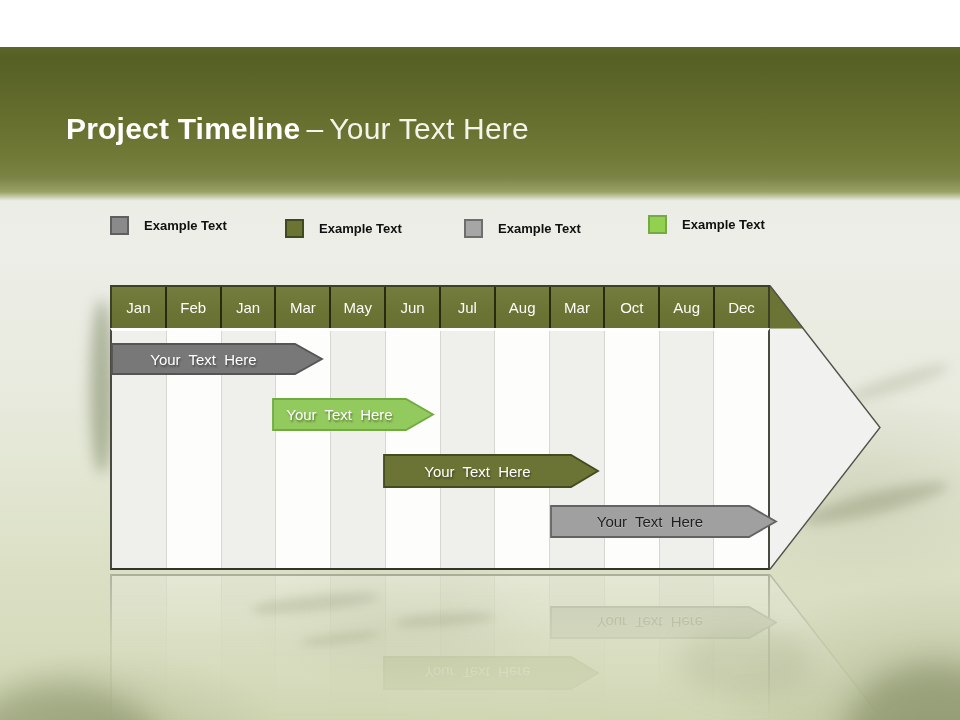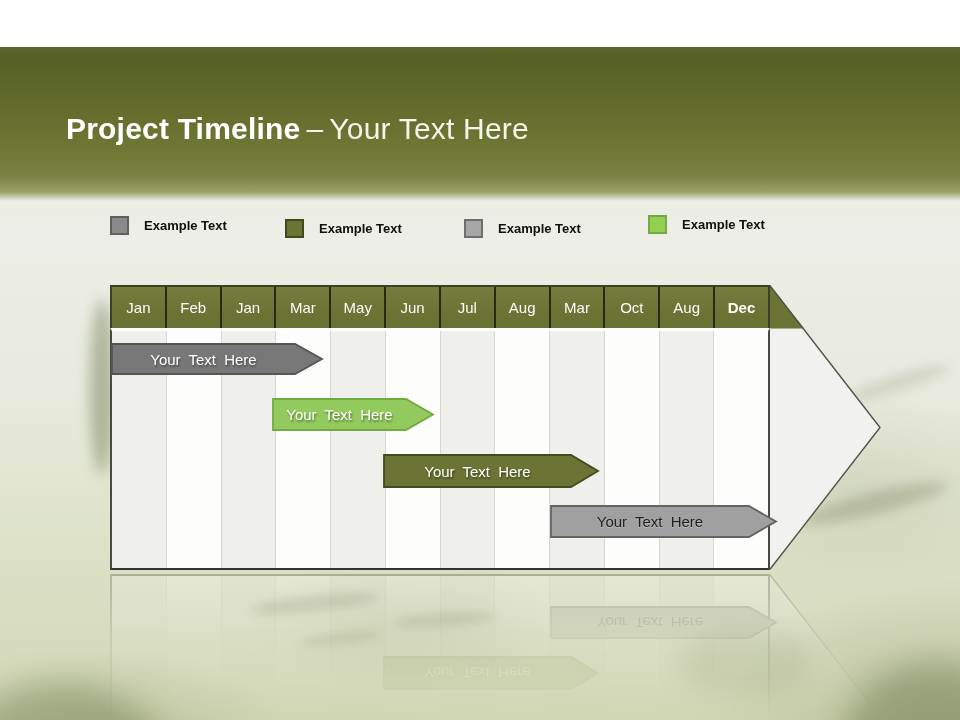--- a/index.html
+++ b/index.html
@@ -60,21 +60,21 @@
   .timeline{position:absolute;left:110px;top:238px;width:770px;height:285px;padding-left:19px;}
   .months{
     position:absolute;left:0;top:0;width:660px;height:43px;display:flex;
     box-sizing:border-box;border:2px solid #3c4026;border-bottom:none;z-index:2;
   }
   .month-cell{
     flex:1 1 0;display:flex;align-items:center;justify-content:center;
     background:linear-gradient(180deg,#747d3d 0%,#6b7434 60%,#687131 100%);
     border-right:2px solid #262b12;color:#fdfdfa;font-size:15px;
   }
-  .month-cell:last-child{border-right:none;font-weight:bold;}
+  .month-cell:last-child{border-right:none;}
   .tbody{
     position:absolute;left:0;top:43px;width:660px;height:242px;display:flex;
     box-sizing:border-box;border:2px solid #4a4a42;border-top:3px solid #ffffff;
     border-bottom:2px solid #34342c;background:#ffffff;z-index:1;
   }
   .tcol{flex:1 1 0;border-right:1px solid #d6d6d2;background:#fdfdfc;}
   .tcol.odd{background:#efefec;}
   .tcol:last-child{border-right:none;}
   .arrowhead{position:absolute;left:660px;top:0;width:112px;height:285px;z-index:1;overflow:visible;}
   

